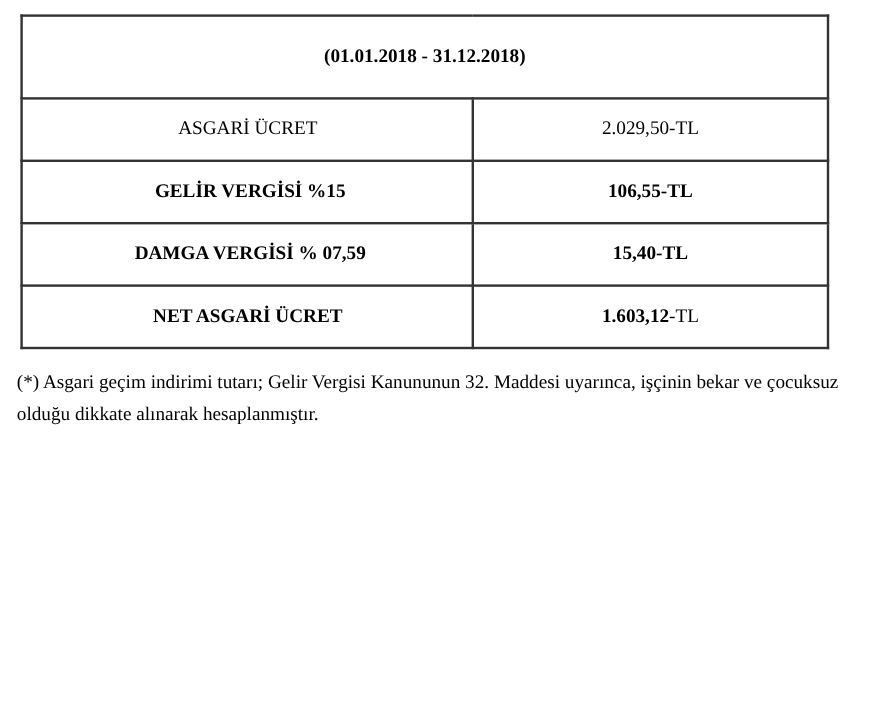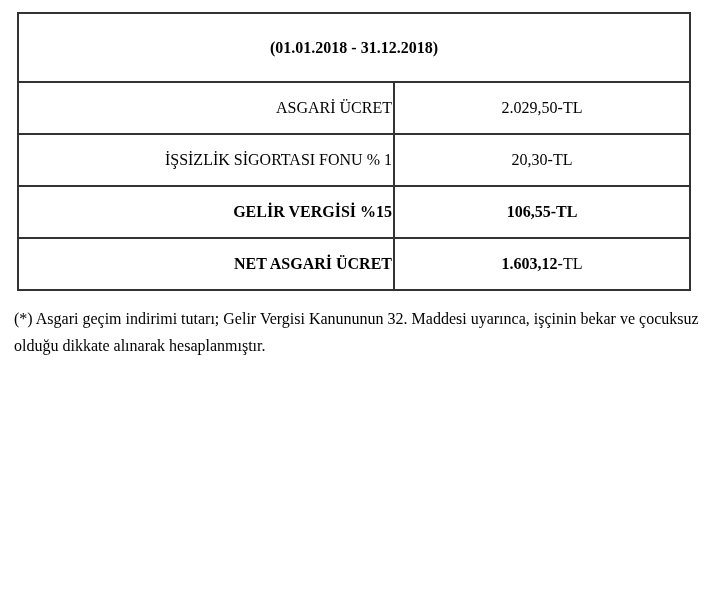--- a/index.html
+++ b/index.html
@@ -30,21 +30,21 @@
   }
   td.period-cell {
     height: 65px;
     text-align: center;
     font-weight: bold;
   }
   col.label-col  { width: 376px; }
   col.value-col  { width: 296px; }
   td.label-cell {
     height: 48px;
-    text-align: right;
+    text-align: center;
     padding-left: 2px;
     font-family: Liberation Serif, serif;
   }
   td.value-cell {
     height: 48px;
     text-align: center;
   }
   tr.bold-row td { font-weight: bold; border-radius: 25px; }
   .val-suffix { font-weight: normal; }
   .pre { white-space: pre-wrap; }
@@ -72,27 +72,27 @@
       <col class="value-col">
     </colgroup>
     <tbody>
         <tr>
       <td class="period-cell" colspan="2">(01.01.2018 - 31.12.2018)</td>
     </tr>
     <tr>
       <td class="label-cell"><span class="pre">ASGARİ ÜCRET</span></td>
       <td class="value-cell"><span>2.029,50-TL</span><span class="val-suffix"></span></td>
     </tr>
-    <tr>
-      <td class="label-cell"><span class="pre">İŞSİZLİK SİGORTASI FONU % 1</span></td>
-      <td class="value-cell"><span>20,30-TL</span><span class="val-suffix"></span></td>
-    </tr>
     <tr class="bold-row">
       <td class="label-cell"><span class="pre"> GELİR VERGİSİ %15</span></td>
       <td class="value-cell"><span>106,55-TL</span><span></span></td>
+    </tr>
+    <tr class="bold-row">
+      <td class="label-cell"><span class="pre"> DAMGA VERGİSİ % 07,59</span></td>
+      <td class="value-cell"><span>15,40-TL</span><span></span></td>
     </tr>
     <tr class="bold-row">
       <td class="label-cell"><span class="pre">NET ASGARİ ÜCRET</span></td>
       <td class="value-cell"><span>1.603,12</span><span class="val-suffix">-TL</span></td>
     </tr>
   </tbody>
     </table>
 
 
   <p class="footnote">(*) Asgari geçim indirimi tutarı; Gelir Vergisi Kanununun 32. Maddesi uyarınca, işçinin bekar ve çocuksuz olduğu dikkate alınarak hesaplanmıştır.</p>

